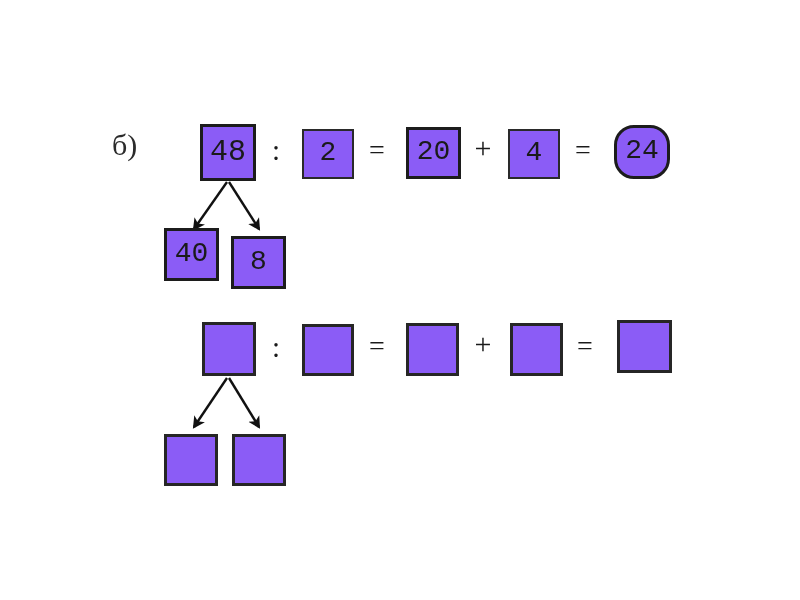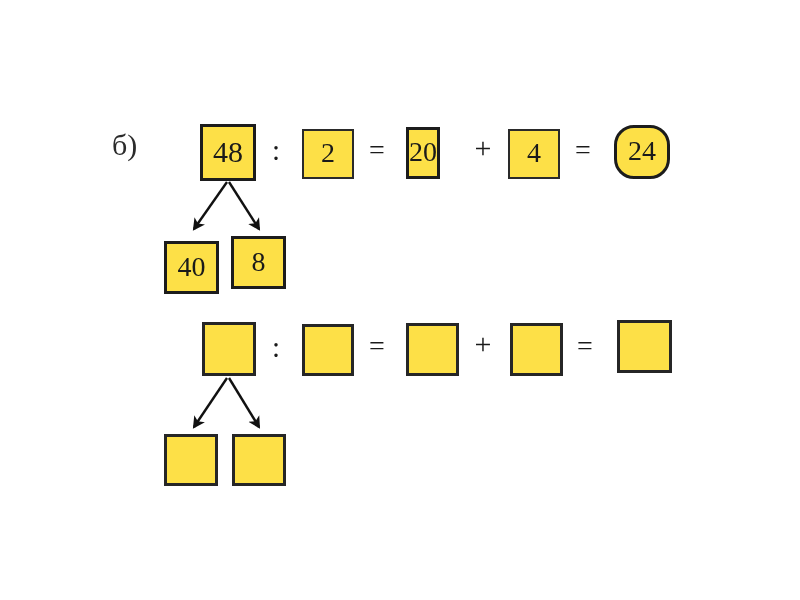--- a/index.html
+++ b/index.html
@@ -30,26 +30,26 @@
     font-size: 30px;
     color: #2b2b2b;
     letter-spacing: 0px;
     white-space: nowrap;
   }
 
   
   .cell {
     position: absolute;
     box-sizing: border-box;
-    background: #fde047;
+    background: #8b5cf6;
     border: 3px solid #1c1c1c;
     display: flex;
     align-items: center;
     justify-content: center;
-    font-family: Liberation Serif, serif;
+    font-family: Liberation Mono, monospace;
     color: #1a1a1a;
     line-height: 1;
   }
   .cell.thin {
     border-width: 2px;
     border-color: #2a2a2a;
   }
   .cell.empty { border-width: 3px; border-color: #262626; }
 
   .cell span { display: block; transform: translateY(-1px); }
@@ -109,37 +109,37 @@
   </div>
 
   <div class="op" style="left:266px; top:136px; width:20px; font-size:29px;">:</div>
 
   <div class="cell thin" style="left:302px; top:129px; width:52px; height:50px; font-size:28px;">
     <span>2</span>
   </div>
 
   <div class="op" style="left:364px; top:136px; width:26px; font-size:28px;">=</div>
 
-  <div class="cell" style="left:406px; top:127px; width:34px; height:52px; font-size:28px;">
+  <div class="cell" style="left:406px; top:127px; width:55px; height:52px; font-size:28px;">
     <span>20</span>
   </div>
 
   <div class="op" style="left:470px; top:133px; width:26px; font-size:30px;">+</div>
 
   <div class="cell thin" style="left:508px; top:129px; width:52px; height:50px; font-size:28px;">
     <span>4</span>
   </div>
 
   <div class="op" style="left:570px; top:136px; width:26px; font-size:28px;">=</div>
 
   <div class="cell" style="left:614px; top:125px; width:56px; height:54px; font-size:28px;border-radius:20px;">
     <span>24</span>
   </div>
 
-  <div class="cell" style="left:164px; top:241px; width:55px; height:53px; font-size:28px;">
+  <div class="cell" style="left:164px; top:228px; width:55px; height:53px; font-size:28px;">
     <span>40</span>
   </div>
 
   <div class="cell" style="left:231px; top:236px; width:55px; height:53px; font-size:28px;">
     <span>8</span>
   </div>
 
   <div class="cell empty" style="left:202px; top:322px; width:54px; height:54px; font-size:28px;">
     <span></span>
   </div>

